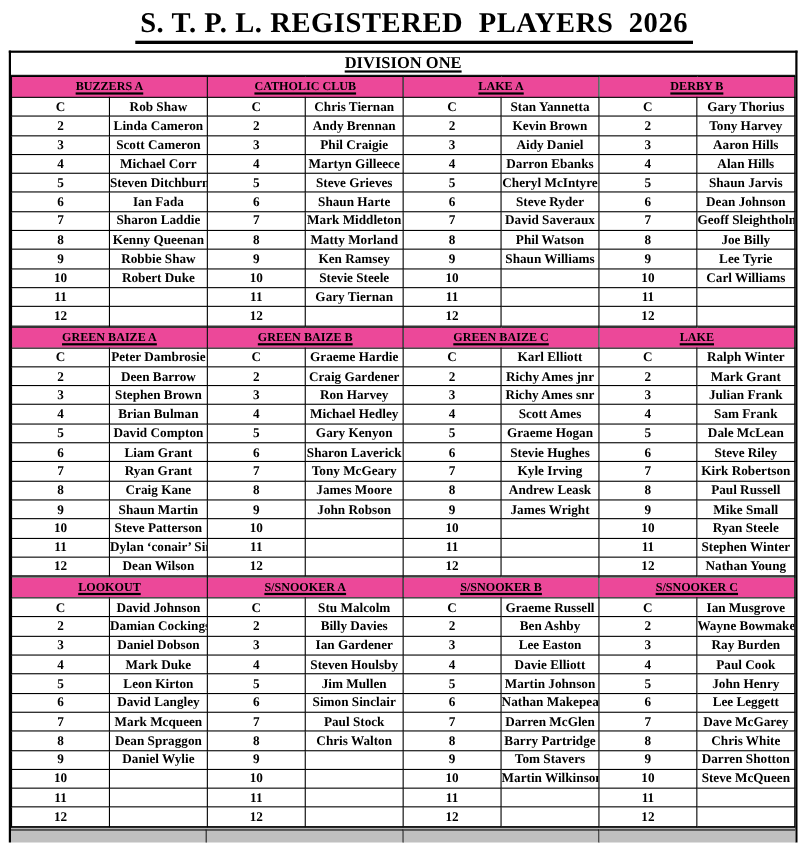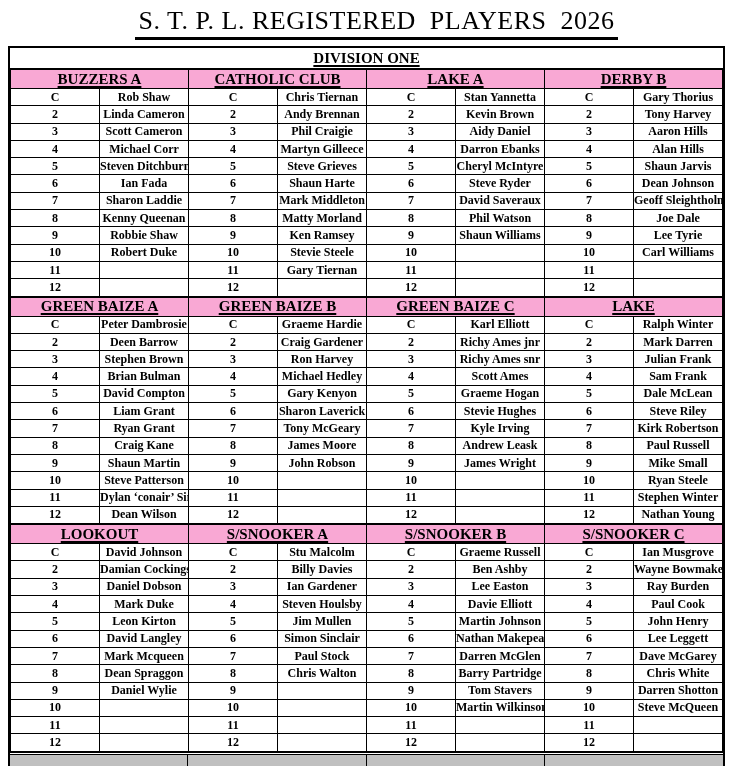--- a/index.html
+++ b/index.html
@@ -5,21 +5,21 @@
   html, body {
     margin: 0; padding: 0;
     width: 733px; height: 766px;
     overflow: hidden;
     background: #ffffff;
     font-family: "Liberation Serif", "DejaVu Serif", serif;
     color: #000;
   }
   .title {
     text-align: center;
-    font-weight: normal;
+    font-weight: bold;
     font-size: 26px;
     letter-spacing: 0.5px;
     margin: 6px 0 6px 0;
     white-space: pre;
     padding-left: 20px;
   }
   .title span {
     display: inline-block;
     border-bottom: 3px solid #000;
     padding: 0 4px 1px 4px;
@@ -50,22 +50,22 @@
   }
   table.teams th, table.teams td {
     border: 1px solid #000;
     padding: 0;
     text-align: center;
     font-weight: bold;
     overflow: hidden;
     white-space: nowrap;
   }
   table.teams th {
-    background: #f9a8d4;
-    font-size: 15px;
+    background: #ec4899;
+    font-size: 11px;
     height: 18px;
   }
   table.teams th span {
     text-decoration: underline;
     text-decoration-thickness: 2px;
     text-underline-offset: 2px;
   }
   table.teams td {
     font-size: 12px;
     height: 16.3px;
@@ -173,21 +173,21 @@
             <td>Geoff Sleightholme</td>
           </tr>
           <tr>
             <td class="num">8</td>
             <td>Kenny Queenan</td>
             <td class="num">8</td>
             <td>Matty Morland</td>
             <td class="num">8</td>
             <td>Phil Watson</td>
             <td class="num">8</td>
-            <td>Joe Dale</td>
+            <td>Joe Billy</td>
           </tr>
           <tr>
             <td class="num">9</td>
             <td>Robbie Shaw</td>
             <td class="num">9</td>
             <td>Ken Ramsey</td>
             <td class="num">9</td>
             <td>Shaun Williams</td>
             <td class="num">9</td>
             <td>Lee Tyrie</td>
@@ -243,21 +243,21 @@
             <td>Ralph Winter</td>
           </tr>
           <tr>
             <td class="num">2</td>
             <td>Deen Barrow</td>
             <td class="num">2</td>
             <td>Craig Gardener</td>
             <td class="num">2</td>
             <td>Richy Ames jnr</td>
             <td class="num">2</td>
-            <td>Mark Darren</td>
+            <td>Mark Grant</td>
           </tr>
           <tr>
             <td class="num">3</td>
             <td>Stephen Brown</td>
             <td class="num">3</td>
             <td>Ron Harvey</td>
             <td class="num">3</td>
             <td>Richy Ames snr</td>
             <td class="num">3</td>
             <td>Julian Frank</td>

